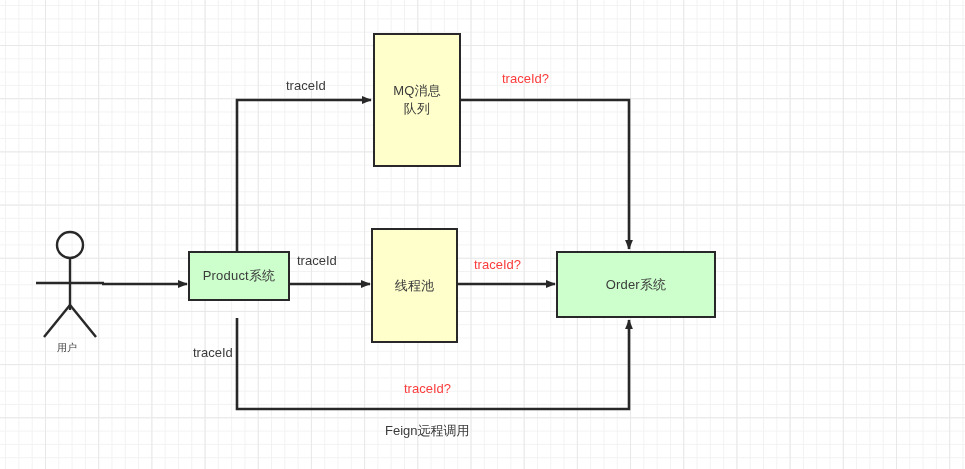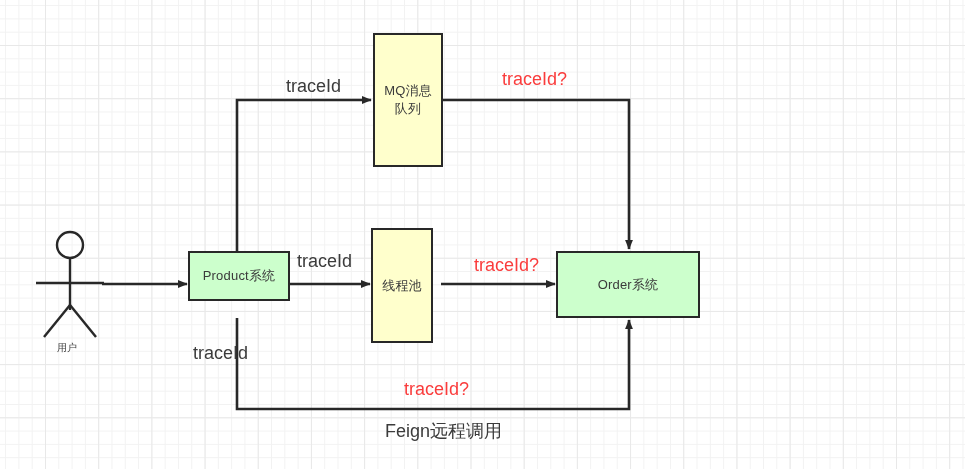--- a/index.html
+++ b/index.html
@@ -44,21 +44,21 @@
     color: #3b3b3b;
     font-size: 13px;
     line-height: 18px;
     letter-spacing: 0.2px;
   }
   .node.green { background: #ccffcc; }
   .node.yellow { background: #ffffcc; }
 
   .edge-label {
     position: absolute;
-    font-size: 18px;
+    font-size: 13px;
     color: #3b3b3b;
     white-space: nowrap;
     line-height: 14px;
   }
   .edge-label.alert {
     color: #fa3c3c;
     font-weight: normal;
     text-align: center;
   }
   .actor-label {
@@ -112,32 +112,32 @@
       <line x1="70" y1="305" x2="96" y2="337" stroke="#282828" stroke-width="2.4"></line>
     </g>
   </svg>
 
   <div class="actor-label" style="left:57px; top:341px;">用户</div>
 
   <div class="node green" style="left:188px; top:251px; width:102px; height:50px;">
     <span>Product系统</span>
   </div>
 
-  <div class="node yellow" style="left:373px; top:33px; width:70px; height:134px;">
+  <div class="node yellow" style="left:373px; top:33px; width:88px; height:134px;">
     <div>
       <div>MQ消息</div>
       <div>队列</div>
     </div>
   </div>
 
-  <div class="node yellow" style="left:371px; top:228px; width:62px; height:115px;">
+  <div class="node yellow" style="left:371px; top:228px; width:87px; height:115px;">
     <span>线程池</span>
   </div>
 
-  <div class="node green" style="left:556px; top:251px; width:144px; height:67px;">
+  <div class="node green" style="left:556px; top:251px; width:160px; height:67px;">
     <span>Order系统</span>
   </div>
 
   <div class="edge-label" style="left:286px; top:79px;">traceId</div>
 
   <div class="edge-label alert" style="left:502px; top:72px;">traceId?</div>
 
   <div class="edge-label" style="left:297px; top:254px;">traceId</div>
 
   <div class="edge-label alert" style="left:474px; top:258px;">traceId?</div>

